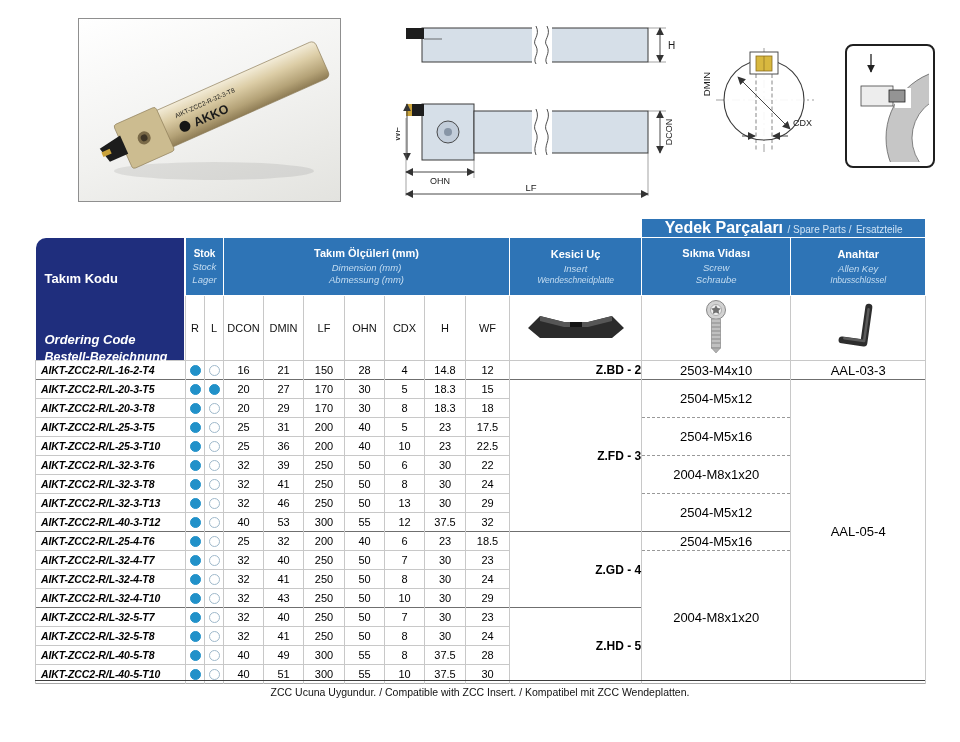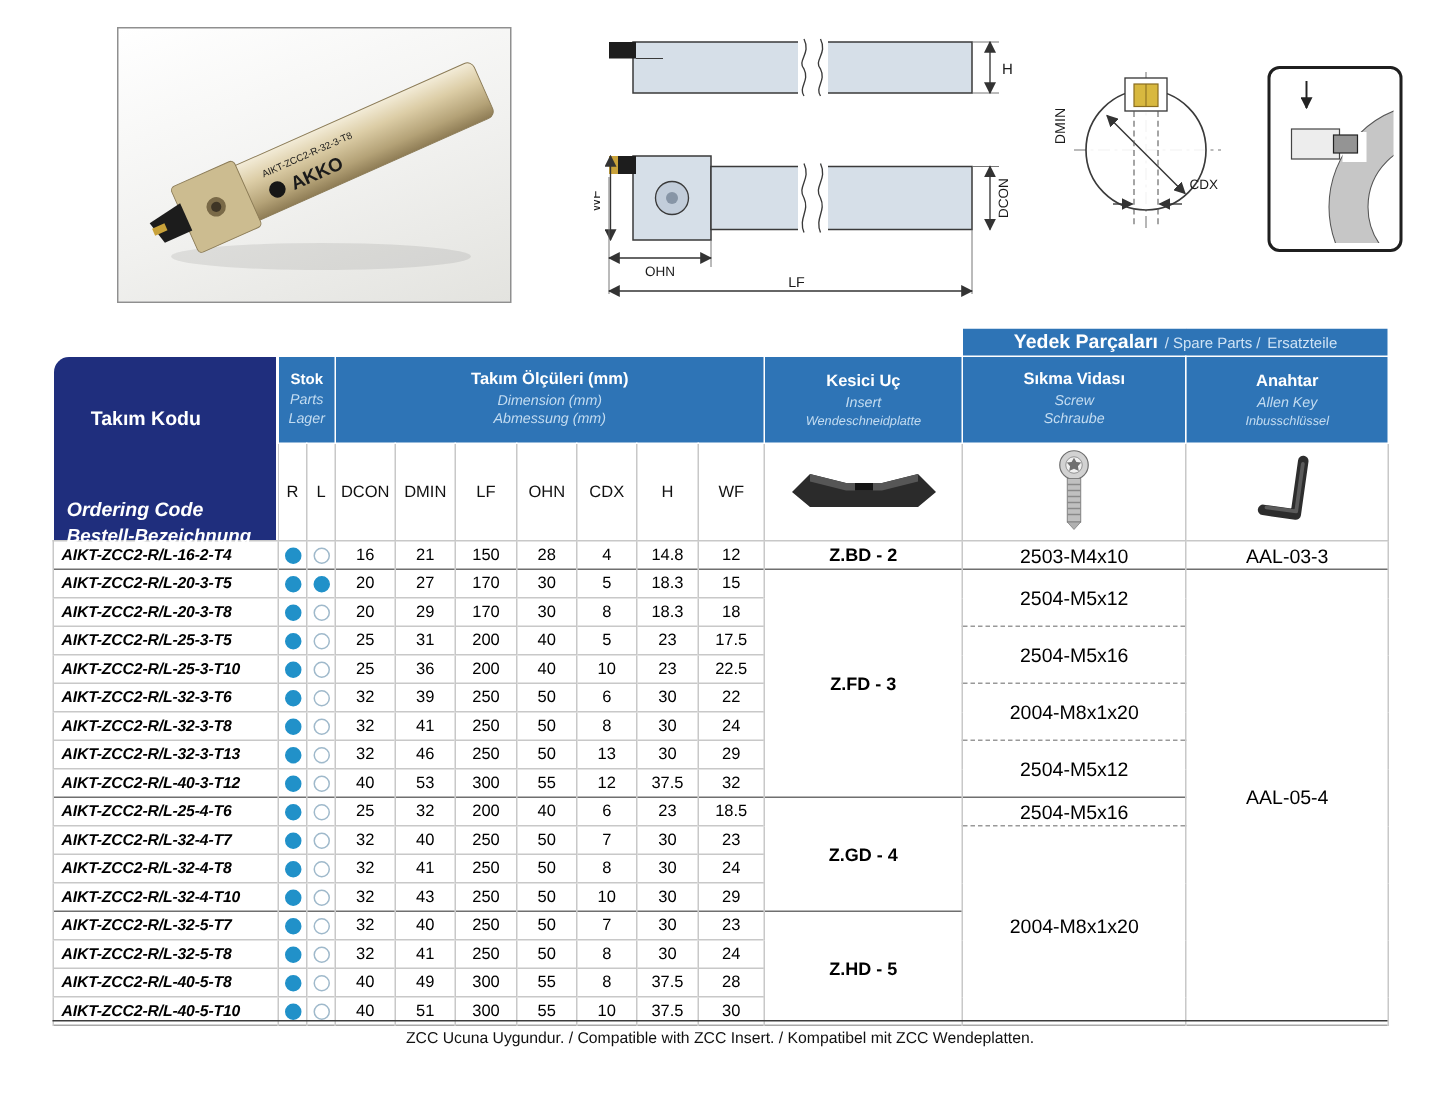--- a/index.html
+++ b/index.html
@@ -11,38 +11,38 @@
   .dwg{position:absolute;}
   svg text{font-family:"Liberation Sans",sans-serif;fill:#1a1a1a;}
   .detail-box{position:absolute;left:845px;top:44px;width:86px;height:120px;border:2px solid #1f1f1f;
               border-radius:8px;background:#fff;overflow:hidden;}
   
   .spec-table{position:absolute;left:35px;top:218px;width:890px;border-collapse:collapse;table-layout:fixed;
               border-bottom:1px solid #a8a8a8;}
   .spec-table th,.spec-table td{padding:0;}
   th.blank{background:#fff;border:none;height:16px;}
   th.band{background:#2e74b6;color:#fff;height:16px;vertical-align:middle;text-align:center;border:1px solid #fff;font-weight:normal;}
-  .band-b{font-weight:bold;font-size:13px;}
+  .band-b{font-weight:bold;font-size:16px;}
   .band-i{color:#cfe3f5;font-size:10px;}
   th.navy{border:none;background:#fff;position:relative;}
   .navy-inner{position:absolute;left:0;top:0;right:1px;bottom:0;background:#1f2e7d;border-top-left-radius:10px;
               color:#fff;text-align:left;padding:32px 4px 0 9px;}
-  .nv1{font-size:13px;font-weight:bold;line-height:1.35;margin-left:16px;}
+  .nv1{font-size:13px;font-weight:bold;line-height:1.35;}
   .nv2{font-size:13px;font-weight:bold;font-style:italic;line-height:1.35;margin-top:44px;}
   .nv3{font-size:12.5px;font-style:italic;line-height:1.35;}
   th.blue{background:#2e74b6;border:1px solid #fff;color:#fff;height:57px;vertical-align:middle;text-align:center;font-weight:normal;margin-left:48px;}
   .bh1{font-size:11px;font-weight:bold;line-height:1.45;}
   .bh2{font-size:9.5px;font-style:italic;color:#c3dcf1;line-height:1.3;}
   th.white{background:#fff;border:1px solid #c8c8c8;height:64px;font-size:11px;font-weight:normal;color:#111;
            text-align:center;vertical-align:middle;}
   .spec-table td{border-left:1px solid #c8c8c8;border-right:1px solid #c8c8c8;border-top:1px solid #c8c8c8;
                  height:18px;font-size:11px;text-align:center;vertical-align:middle;color:#000;background:#fff;}
   tr.grp td{border-top:1px solid #6f6f6f;}
   td.code{text-align:left;padding-left:5px;font-weight:bold;font-size:10.5px;white-space:nowrap;letter-spacing:-0.1px;font-style:italic;}
-  td.icell{font-weight:bold;font-size:12px;}
+  td.icell{font-weight:bold;font-size:12px;text-align:right;}
   td.scell,td.kcell{font-size:13px;}
   td.scell.dash{border-top:1px dashed #999;}
   .dot{display:inline-block;width:9px;height:9px;border-radius:50%;vertical-align:middle;}
   .dot.filled{background:#2191c9;border:1px solid #2191c9;}
   .dot.hollow{background:#fff;border:1px solid #9fb9cb;}
   .footnote{position:absolute;left:35px;top:680px;width:890px;border-top:1px solid #3c3c3c;padding-top:5px;
             font-size:10.5px;color:#111;text-align:center;}
 </style>
 </head>
 <body>
@@ -190,21 +190,21 @@
     <tr>
       <th class="navy" rowspan="2">
         <div class="navy-inner">
           <div class="nv1">Takım Kodu</div>
           <div class="nv2">Ordering Code</div>
           <div class="nv3">Bestell-Bezeichnung</div>
         </div>
       </th>
       <th class="blue" colspan="2">
         <div class="bh1" style="font-size:10px">Stok</div>
-        <div class="bh2">Parts</div>
+        <div class="bh2">Stock</div>
         <div class="bh2">Lager</div>
       </th>
       <th class="blue" colspan="7">
         <div class="bh1">Takım Ölçüleri (mm)</div>
         <div class="bh2">Dimension (mm)</div>
         <div class="bh2">Abmessung (mm)</div>
       </th>
       <th class="blue">
         <div class="bh1">Kesici Uç</div>
         <div class="bh2">Insert</div>

